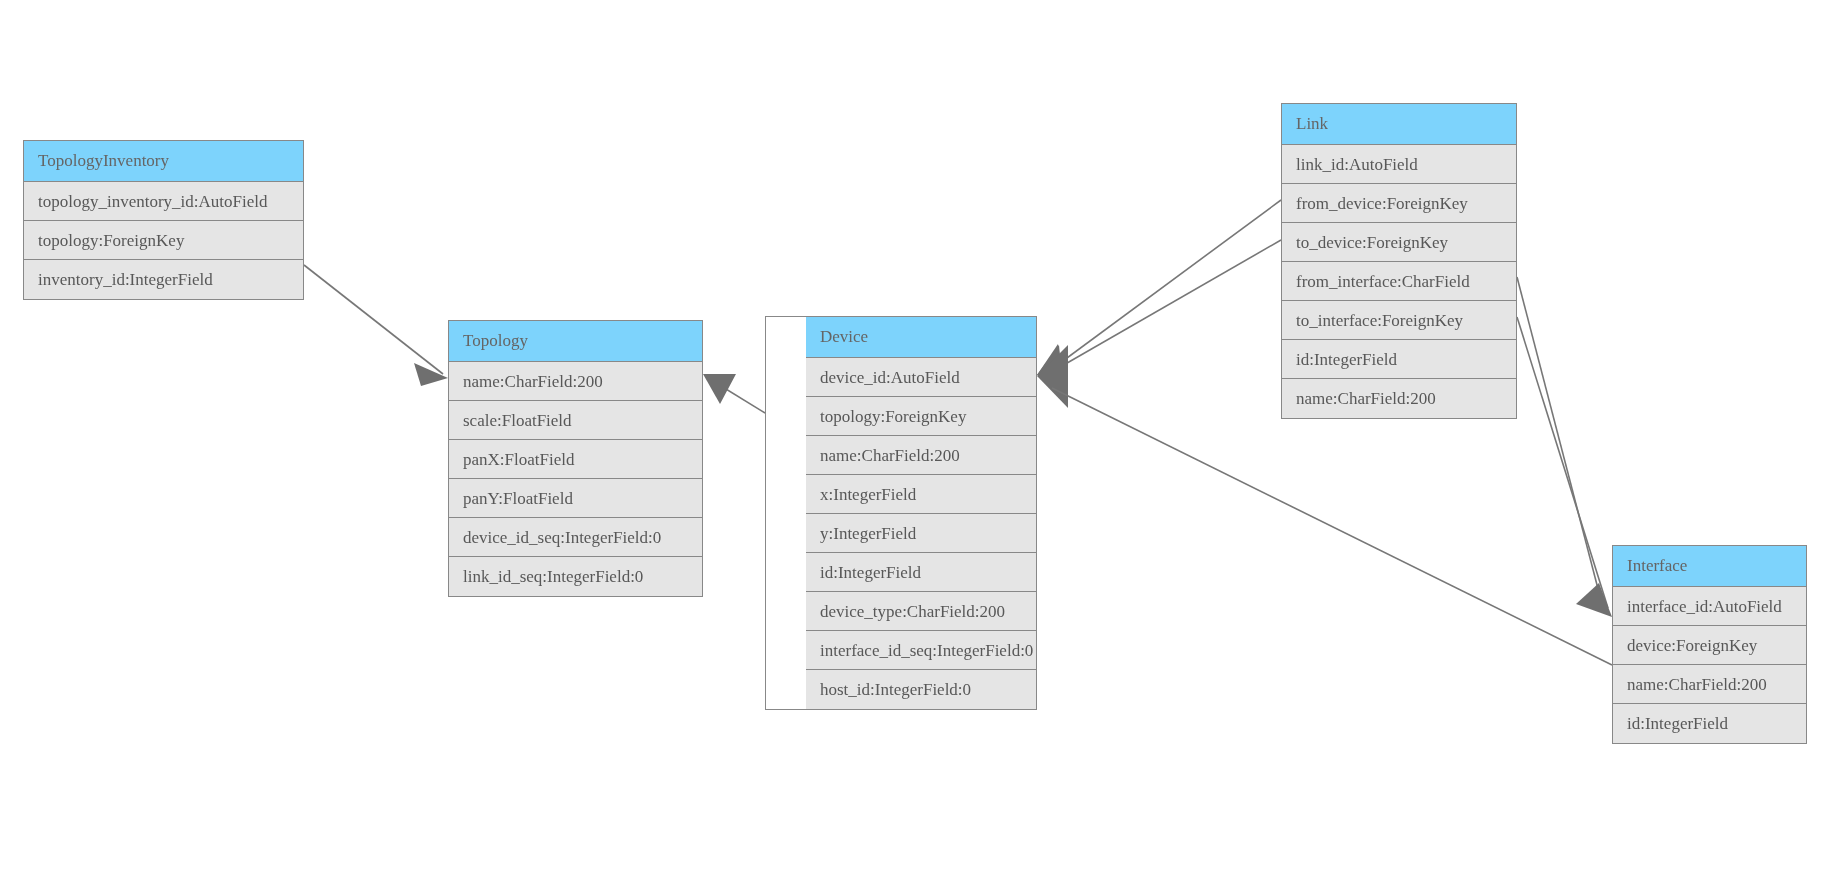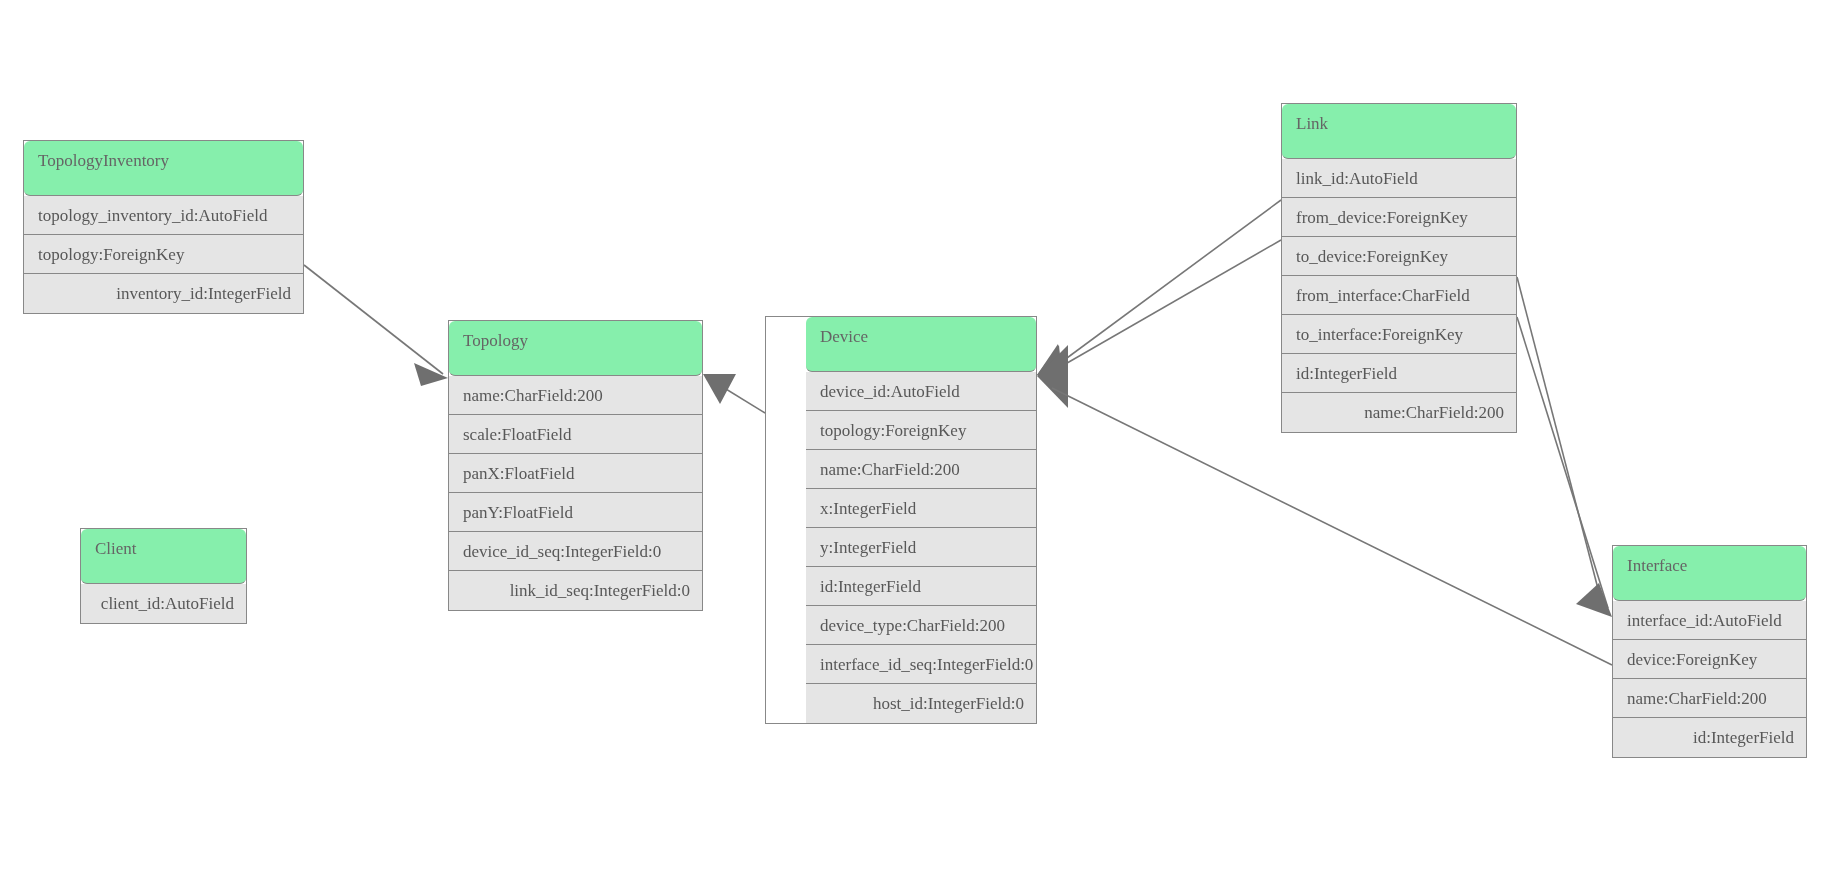--- a/index.html
+++ b/index.html
@@ -24,46 +24,44 @@
   }
   .entity {
     position: absolute;
     box-sizing: border-box;
     border: 1px solid #888888;
     background: #ffffff;
     z-index: 5;
   }
   .entity-header {
     box-sizing: border-box;
-    background: #86efac;
+    background: #7dd3fc;
     border-bottom: 1px solid #888888;
     color: #656565;
     font-size: 17px;
     line-height: 40px;
-    height: 55px;
+    height: 41px;
     padding: 0 0 0 14px;
     white-space: nowrap;
     overflow: hidden;
-    border-radius: 6px;
   }
   .entity-field {
     box-sizing: border-box;
     border-bottom: 1px solid #888888;
     color: #585858;
     font-size: 17px;
     line-height: 40px;
     height: 39px;
     padding: 0 12px 0 14px;
     white-space: nowrap;
     background: #e5e5e5;
     overflow: hidden;
   }
   .entity-field:last-child {
     border-bottom: none;
-    text-align: right;
   }
 </style>
 </head>
 <body>
 
 <div id="canvas">
 
   <svg id="edges" viewBox="0 0 1824 874" width="1824" height="874" xmlns="http://www.w3.org/2000/svg">
 
     <g>
@@ -104,24 +102,20 @@
     </g>
   </svg>
 
   <div class="entity" style="left:23px; top:140px; width:281px;">
     <div class="entity-header">TopologyInventory</div>
     <div class="entity-field">topology_inventory_id:AutoField</div>
     <div class="entity-field">topology:ForeignKey</div>
     <div class="entity-field">inventory_id:IntegerField</div>
   </div>
 
-  <div class="entity" style="left:80px; top:528px; width:167px;">
-    <div class="entity-header">Client</div>
-    <div class="entity-field">client_id:AutoField</div>
-  </div>
 
   <div class="entity" style="left:448px; top:320px; width:255px;">
     <div class="entity-header">Topology</div>
     <div class="entity-field">name:CharField:200</div>
     <div class="entity-field">scale:FloatField</div>
     <div class="entity-field">panX:FloatField</div>
     <div class="entity-field">panY:FloatField</div>
     <div class="entity-field">device_id_seq:IntegerField:0</div>
     <div class="entity-field">link_id_seq:IntegerField:0</div>
   </div>

